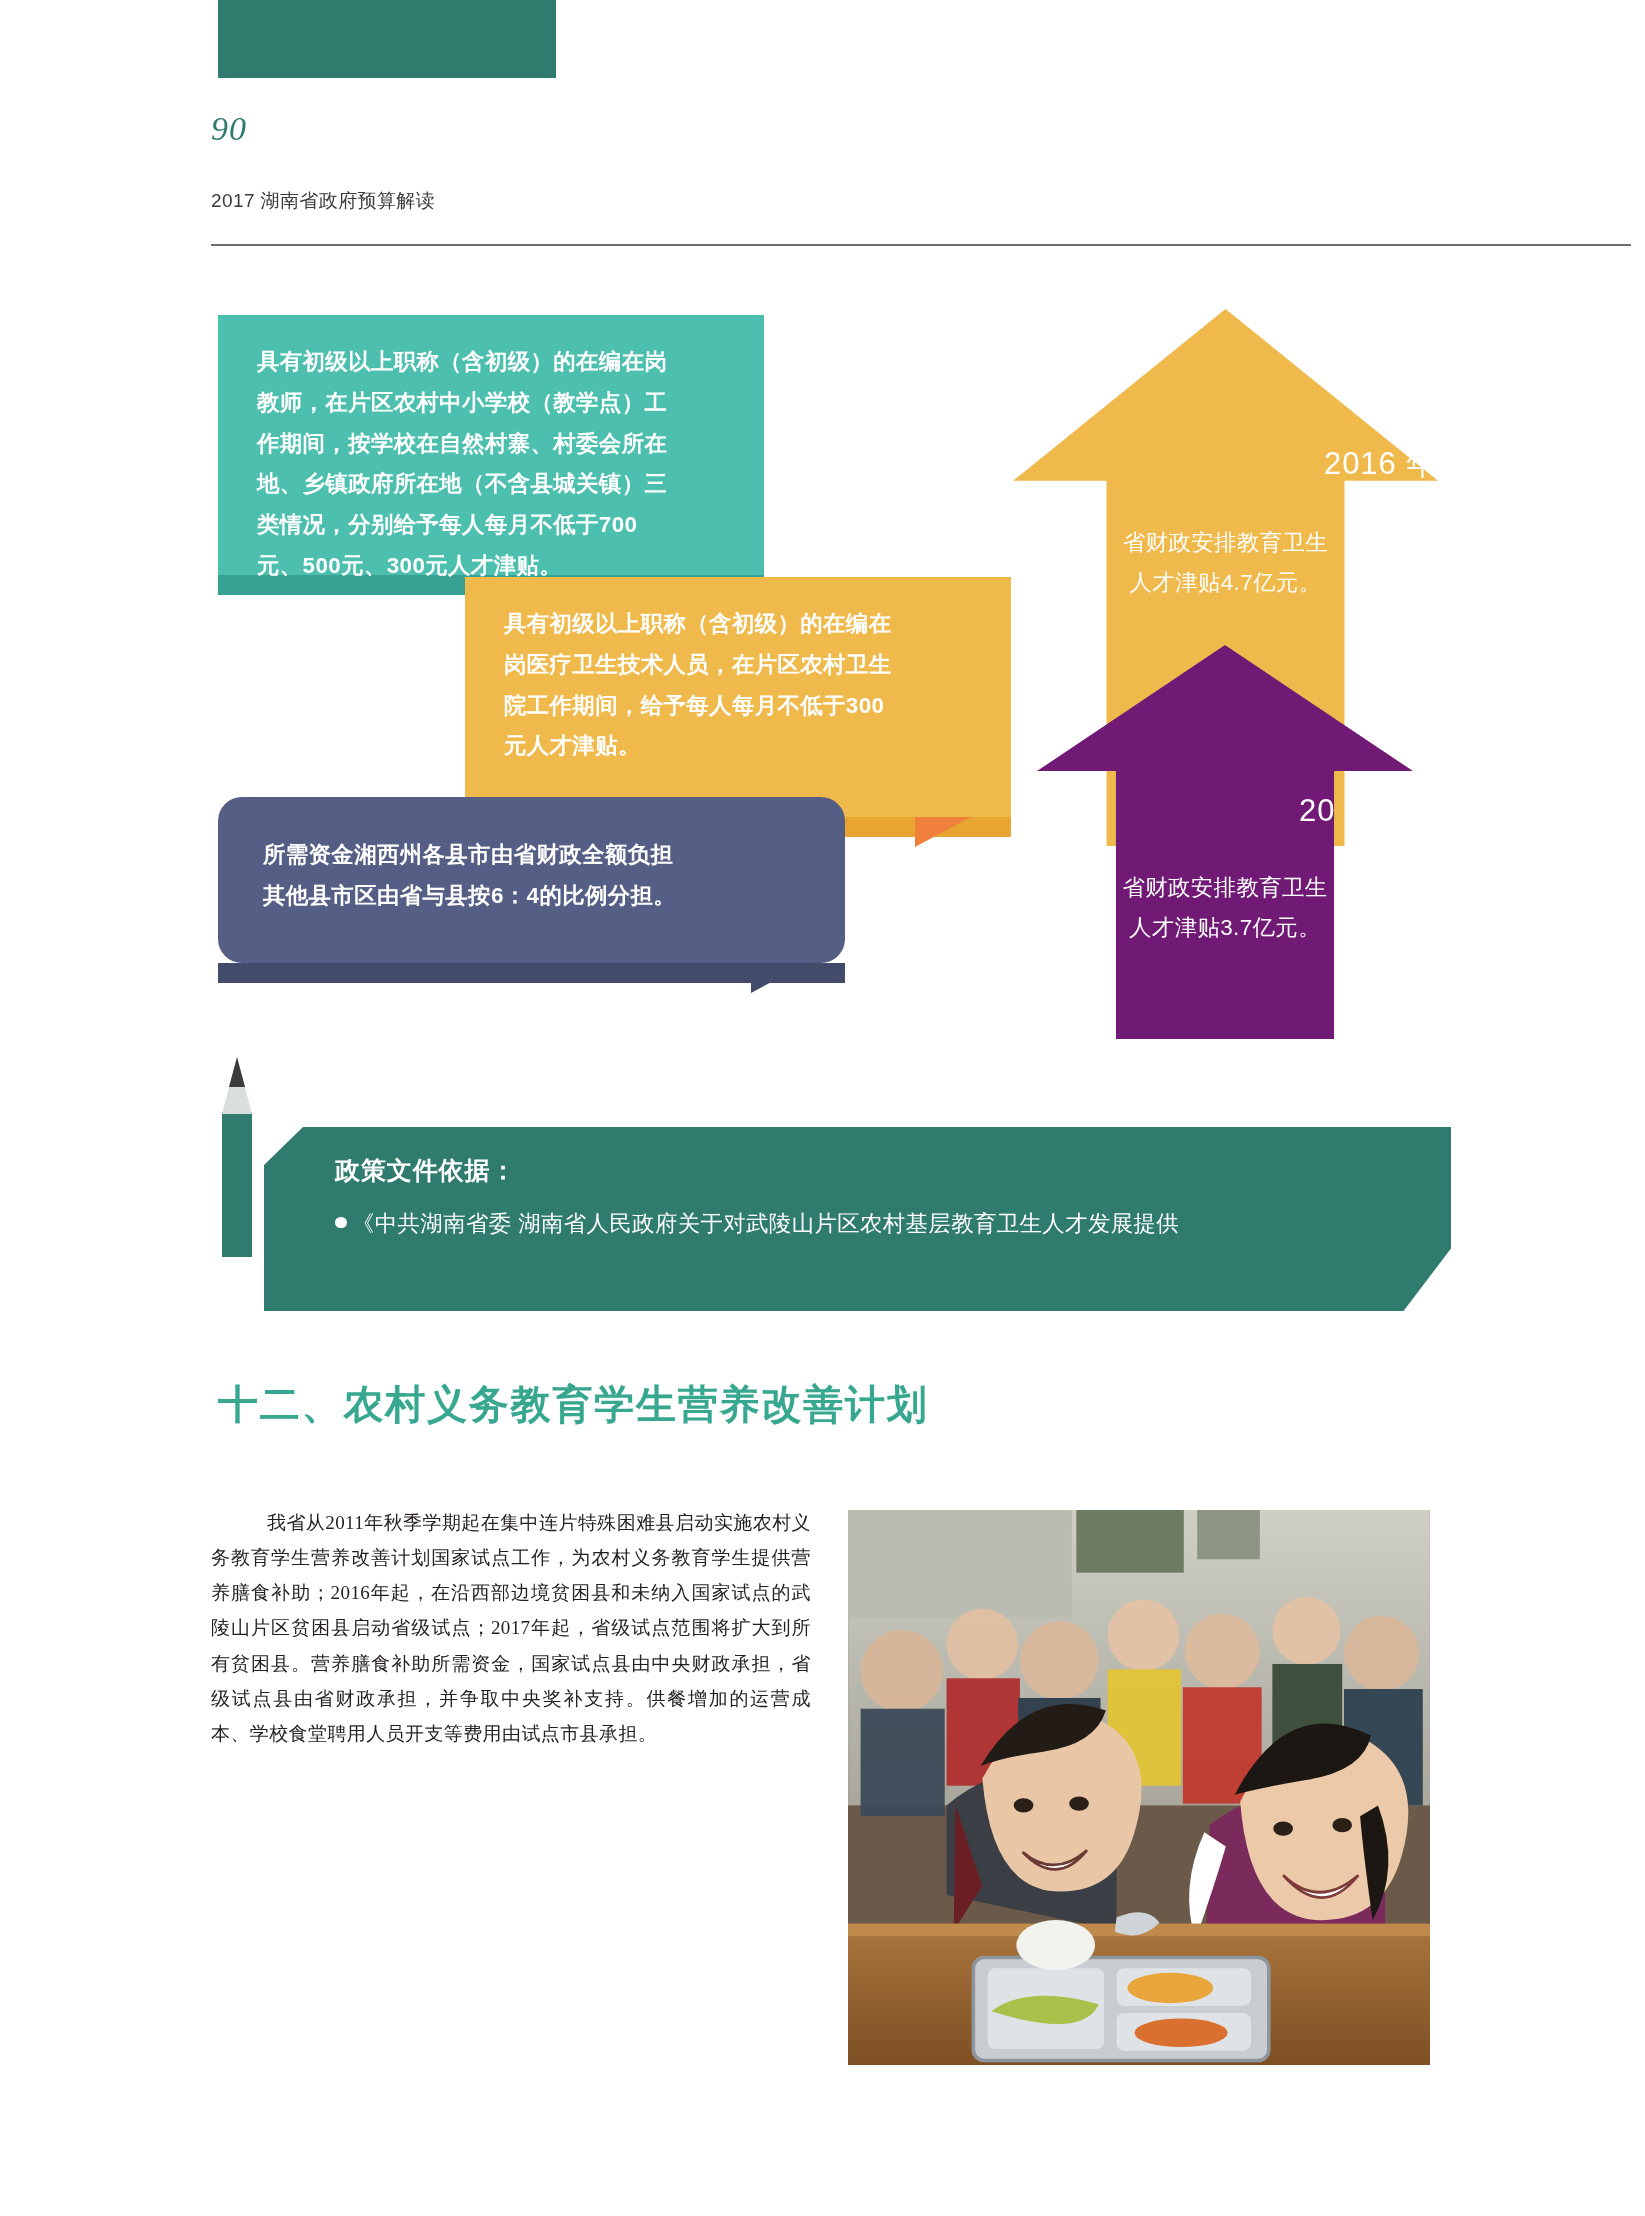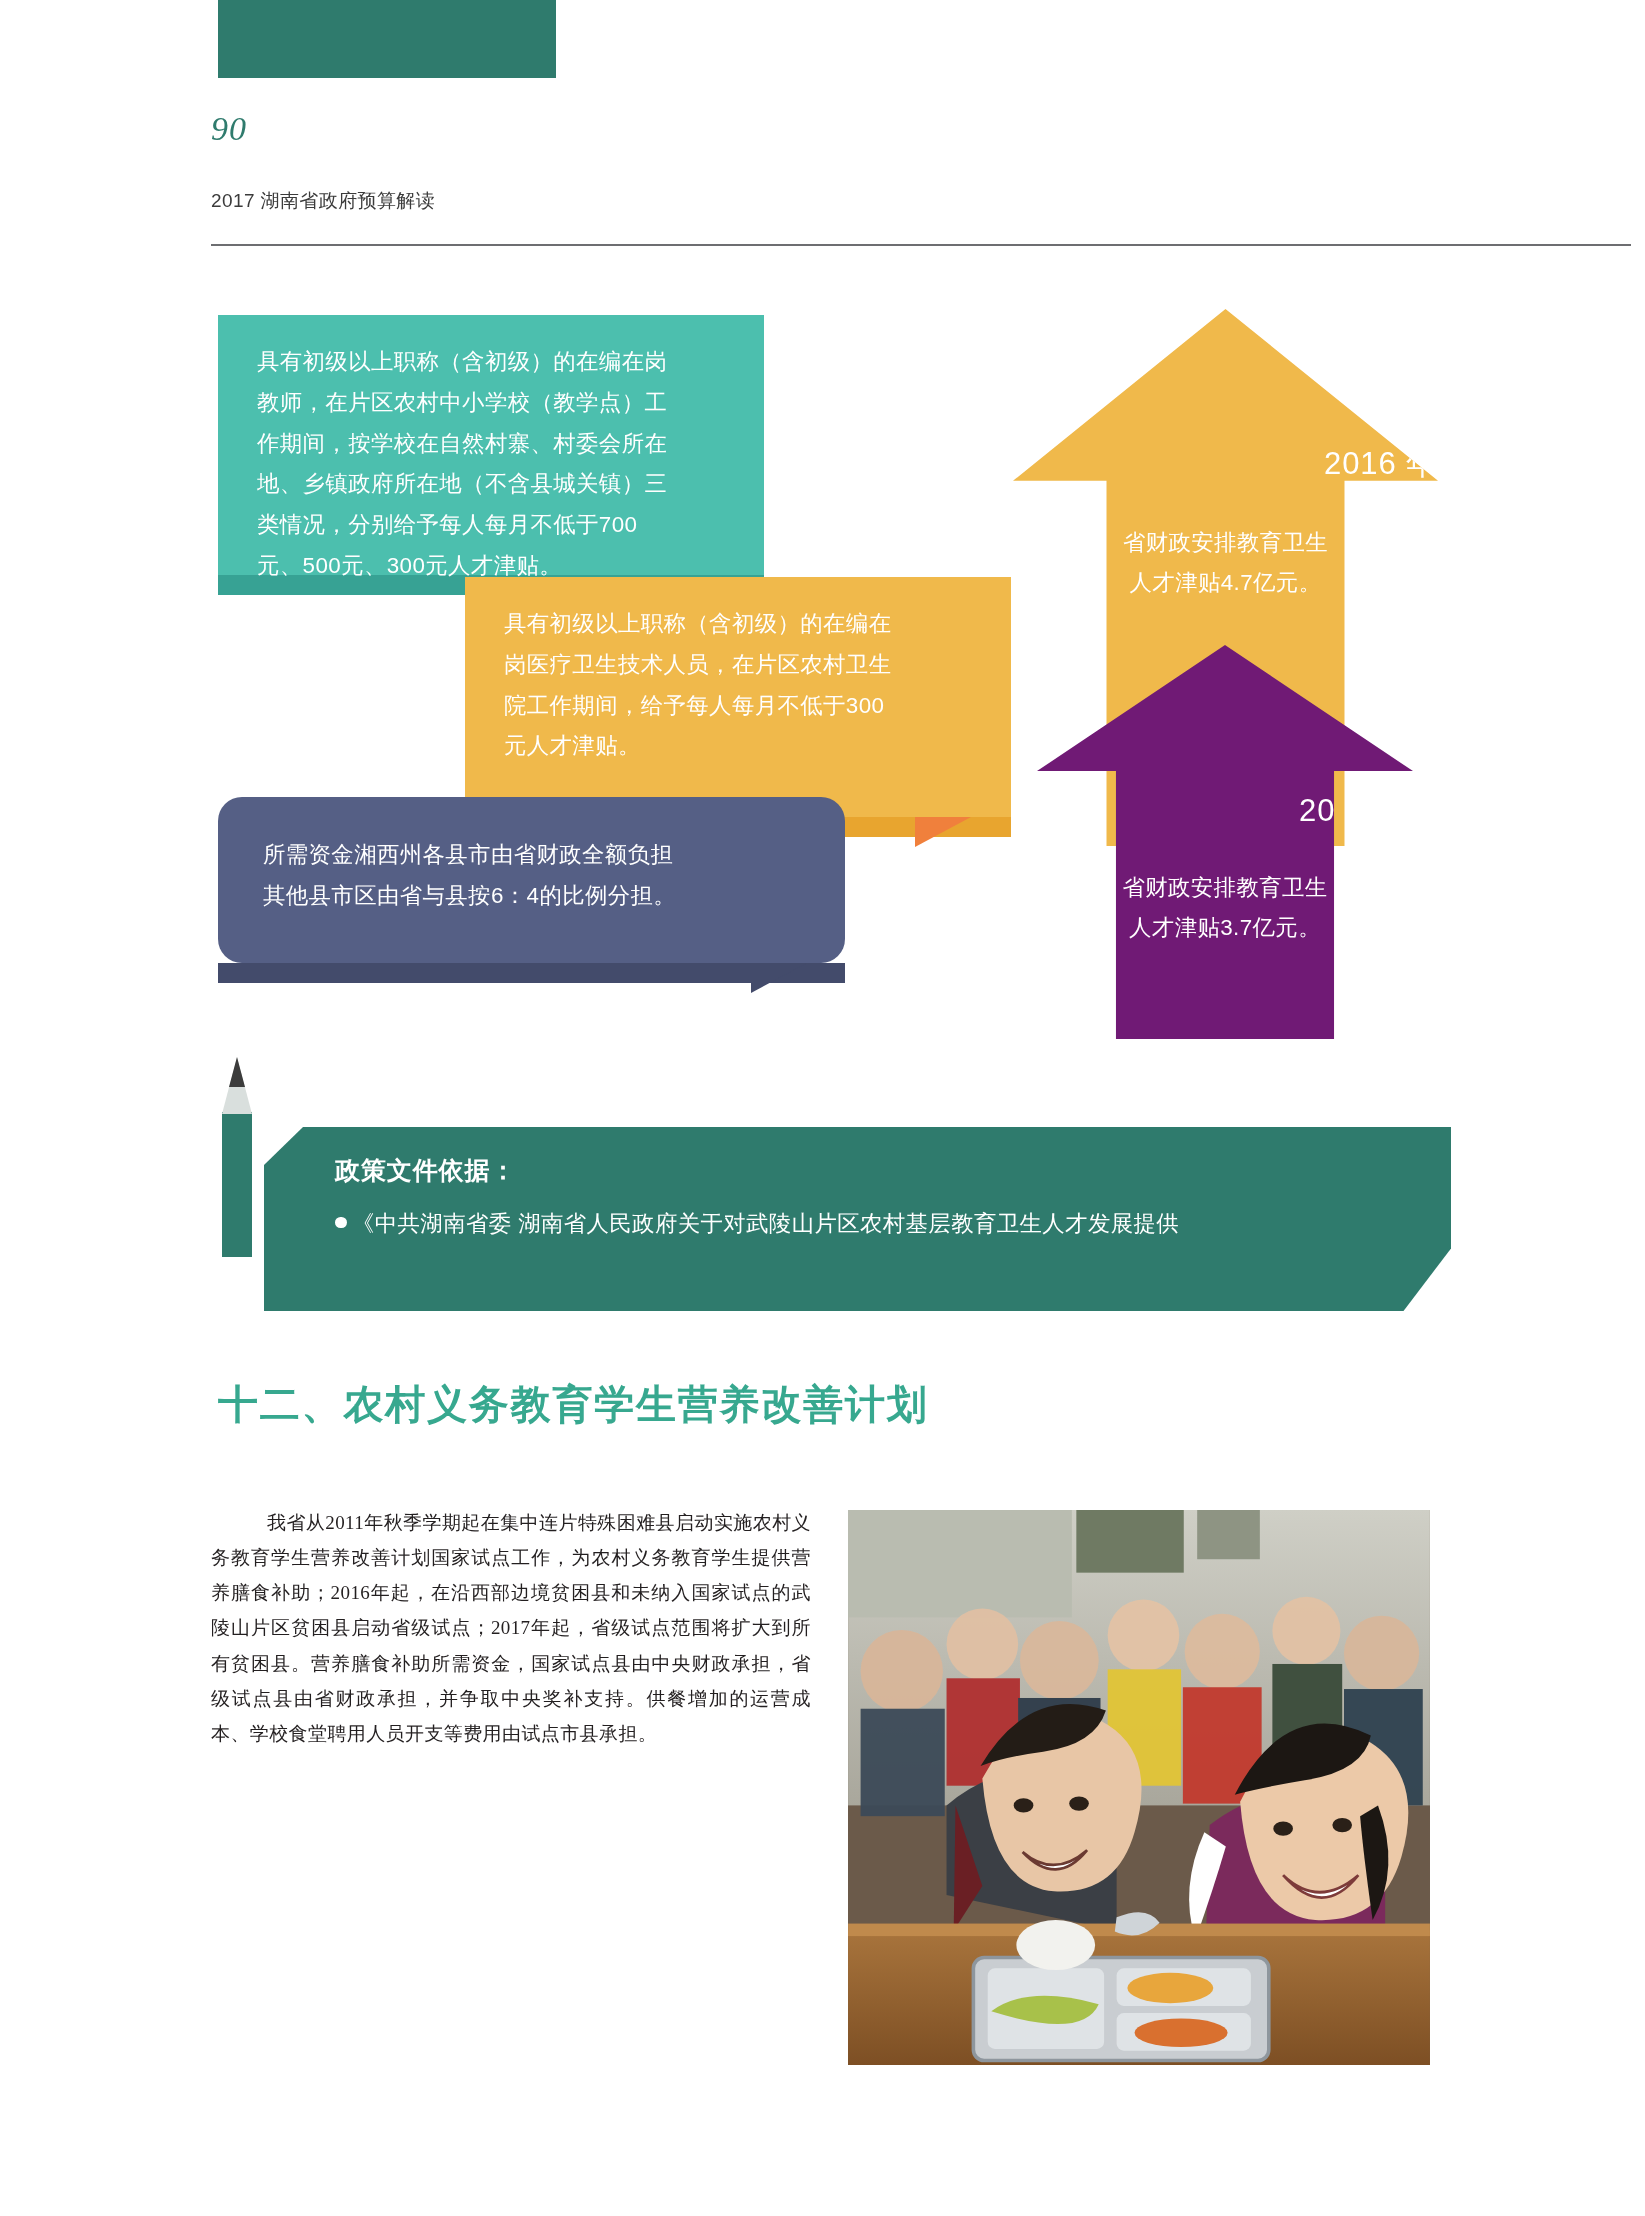--- a/index.html
+++ b/index.html
@@ -51,20 +51,21 @@
     height: 1.8px;
     background: #6d6e71;
   }
 
   
   .callout {
     position: absolute;
     box-sizing: border-box;
     line-height: 1.82;
     letter-spacing: 0.4px;
+    font-weight: bold;
   }
   .callout .txt {
     display: block;
     white-space: pre-line;
   }
 
   
   .box-teal {
     left: 218px;
     top: 315px;

